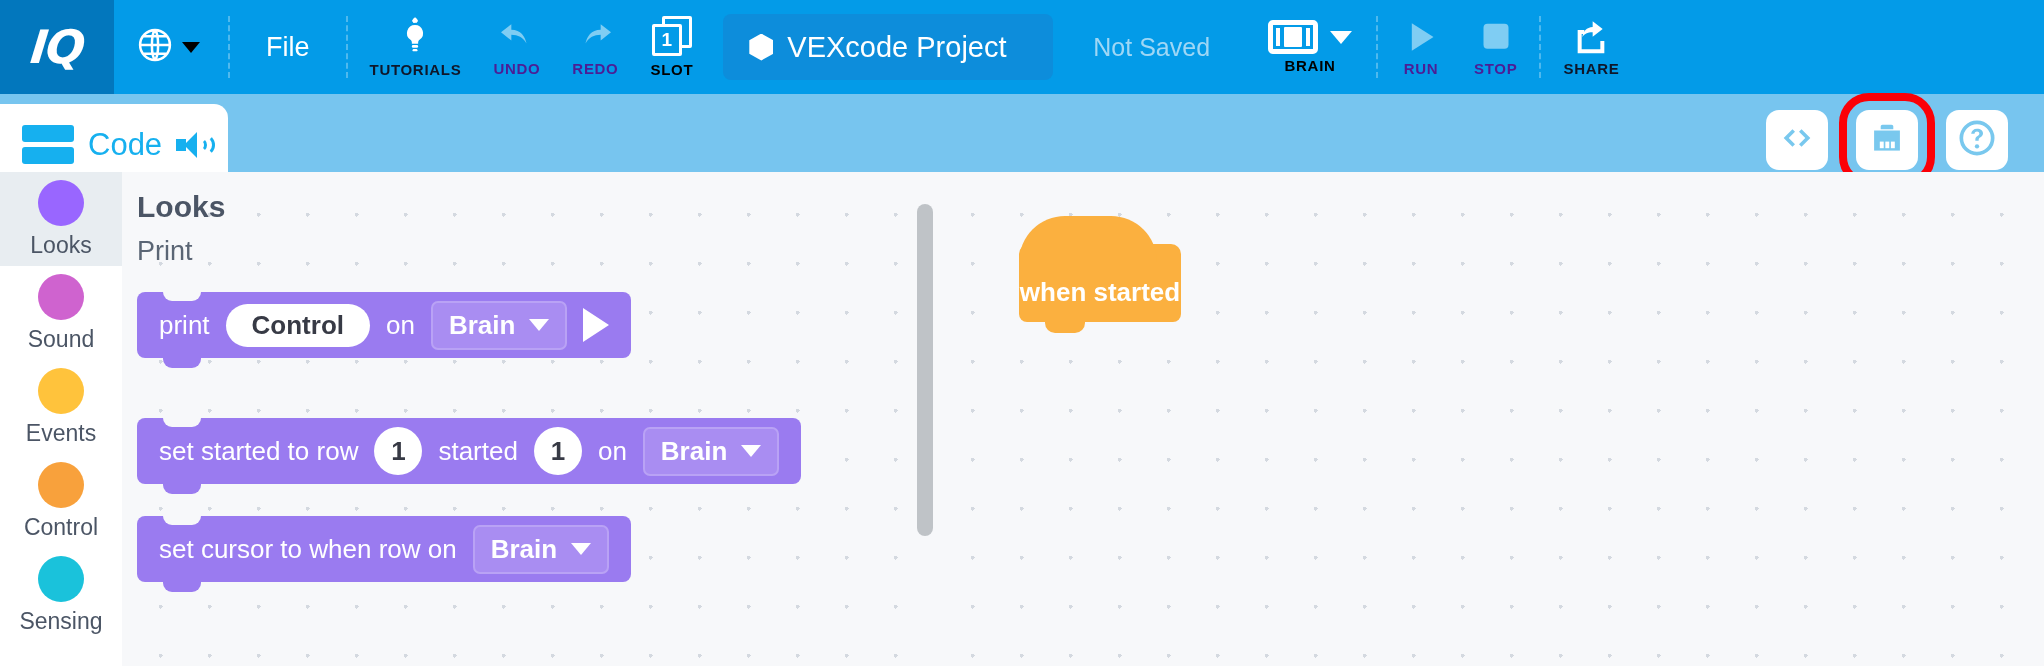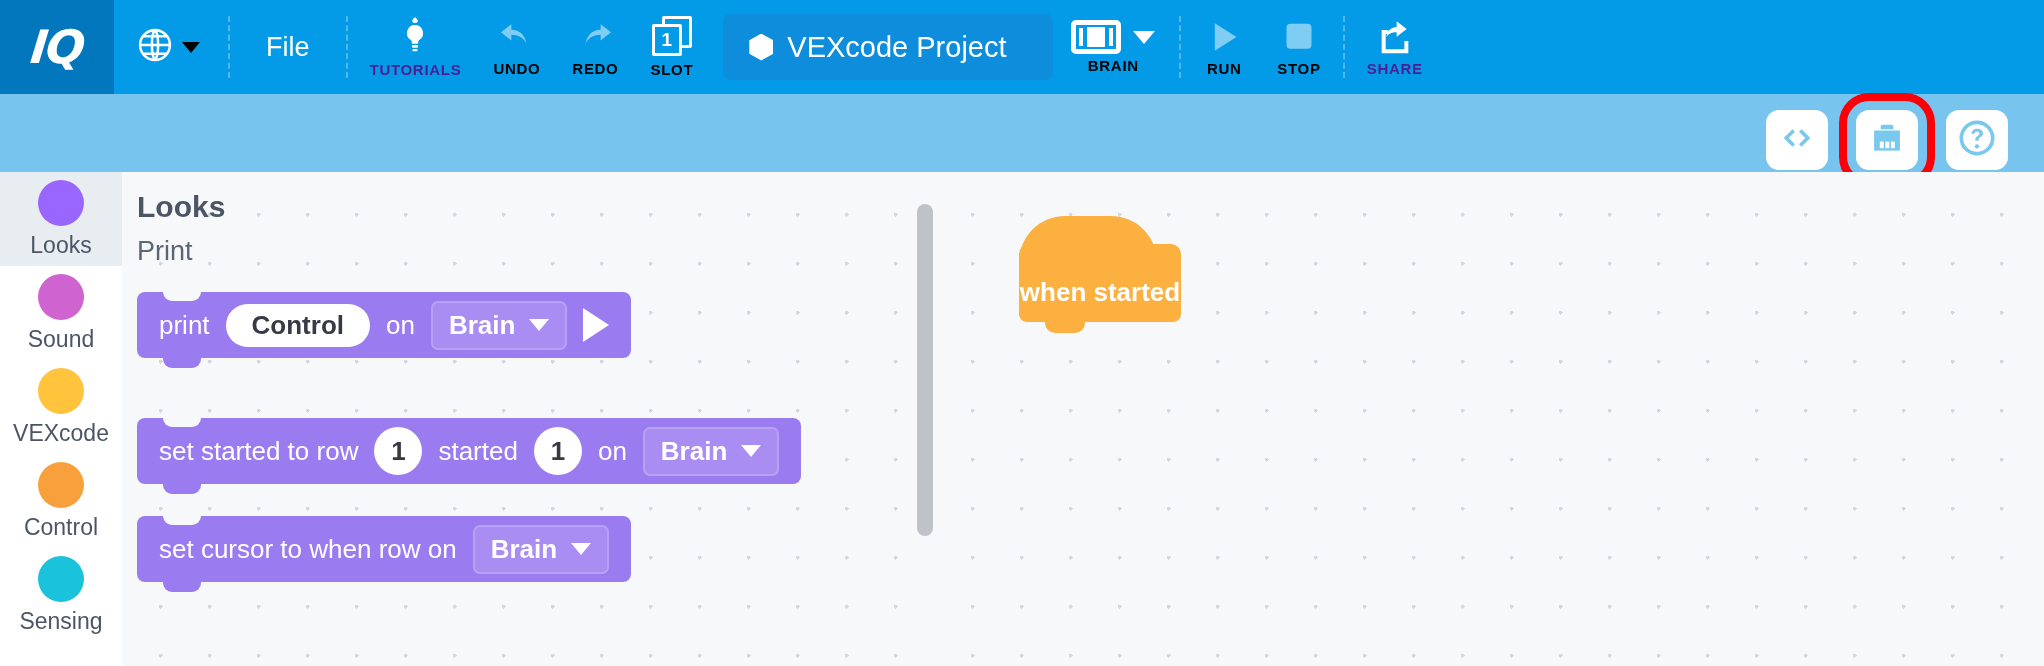--- a/index.html
+++ b/index.html
@@ -20,27 +20,27 @@
     display:flex; align-items:center; justify-content:center;
   }
   .logo-iq {
     font-family:"DejaVu Sans", sans-serif;
     font-weight:bold; font-style:italic; font-size:46px;
     color:#ffffff; letter-spacing:-2px;
     transform:skewX(-6deg);
   }
   .tb-item {
     display:flex; flex-direction:column; align-items:center; justify-content:center;
-    padding:0 16px; position:relative; color:#4c1d95; min-width:40px;
+    padding:0 16px; position:relative; color:#0f172a; min-width:40px;
   }
   .tb-label {
     font-size:15px; font-weight:bold; letter-spacing:.7px;
     margin-top:3px; text-transform:uppercase;
   }
-  .tb-item.dim { color:#000000; }
+  .tb-item.dim { color:#4c1d95; }
   .tb-item.dim svg { fill:#7fcdf3; }
   .tb-item svg { fill:#ffffff; display:block; }
   .sep {
     width:0; border-left:2px dashed #4fb9ee; align-self:center; height:62px; margin:0 6px;
   }
   .globe-cell { display:flex; align-items:center; gap:8px; padding:0 22px; }
   .caret { width:0;height:0;border-left:9px solid #fff;border-right:9px solid #fff;
            border-top:11px solid currentColor; border-left-color:transparent;border-right-color:transparent; }
   .file-cell { font-size:27px; color:#fff; padding:0 30px; display:flex;align-items:center; }
 
@@ -256,20 +256,23 @@
         </div>
     </div>
     <span class="tb-label">SLOT</span>
   </div>
 
   <div class="project-pill">
     <span class="hex"></span>
     <span class="project-name">VEXcode Project</span>
   </div>
 
+  <div class="not-saved">
+    <span>Not Saved</span>
+  </div>
 
   <div class="brain-cell">
     <div class="brain-row">
       <div class="brain-icon">
           <div class="brain-scr"></div>
         </div>
       <span class="tri-down"></span>
     </div>
     <span class="tb-label">BRAIN</span>
   </div>
@@ -304,20 +307,33 @@
         <path d="M4 7.8h4v2.4H6.4v9.2h11.2v-5h2.4v7.4H4z"></path>
       </svg>
     </span>
     <span class="tb-label">SHARE</span>
   </div>
 
 </div>
 
 <div class="tabbar">
 
+  <div class="code-tab">
+    <span class="blocks-ico">
+        <i></i>
+        <i></i>
+      </span>
+    <span class="code-txt">Code</span>
+    <span class="spk">
+      <span class="spk-b"></span>
+        <span class="spk-c"></span>
+      <span class="spk-w spk-w1"></span>
+        <span class="spk-w spk-w2"></span>
+    </span>
+  </div>
 
   <div class="tool-btns">
     <div class="tbtn">
       <span>
         <svg width="40" height="32" viewBox="0 0 24 24">
           <path d="M8.6 5.4l1.9 1.9L5.8 12l4.7 4.7-1.9 1.9L2 12z"></path>
           <path d="M15.4 5.4L22 12l-6.6 6.6-1.9-1.9L18.2 12l-4.7-4.7z"></path>
         </svg>
       </span>
     </div>
@@ -350,21 +366,21 @@
     <div class="cat active">
       <span class="dot" style="background:#9966ff"></span>
       <span class="cat-label">Looks</span>
     </div>
     <div class="cat">
       <span class="dot" style="background:#cf63cf"></span>
       <span class="cat-label">Sound</span>
     </div>
     <div class="cat">
       <span class="dot" style="background:#ffc33c"></span>
-      <span class="cat-label">VEXcode</span>
+      <span class="cat-label">Events</span>
     </div>
     <div class="cat">
       <span class="dot" style="background:#f8a13c"></span>
       <span class="cat-label">Control</span>
     </div>
     <div class="cat">
       <span class="dot" style="background:#1ac2db"></span>
       <span class="cat-label">Sensing</span>
     </div>
   </div>

